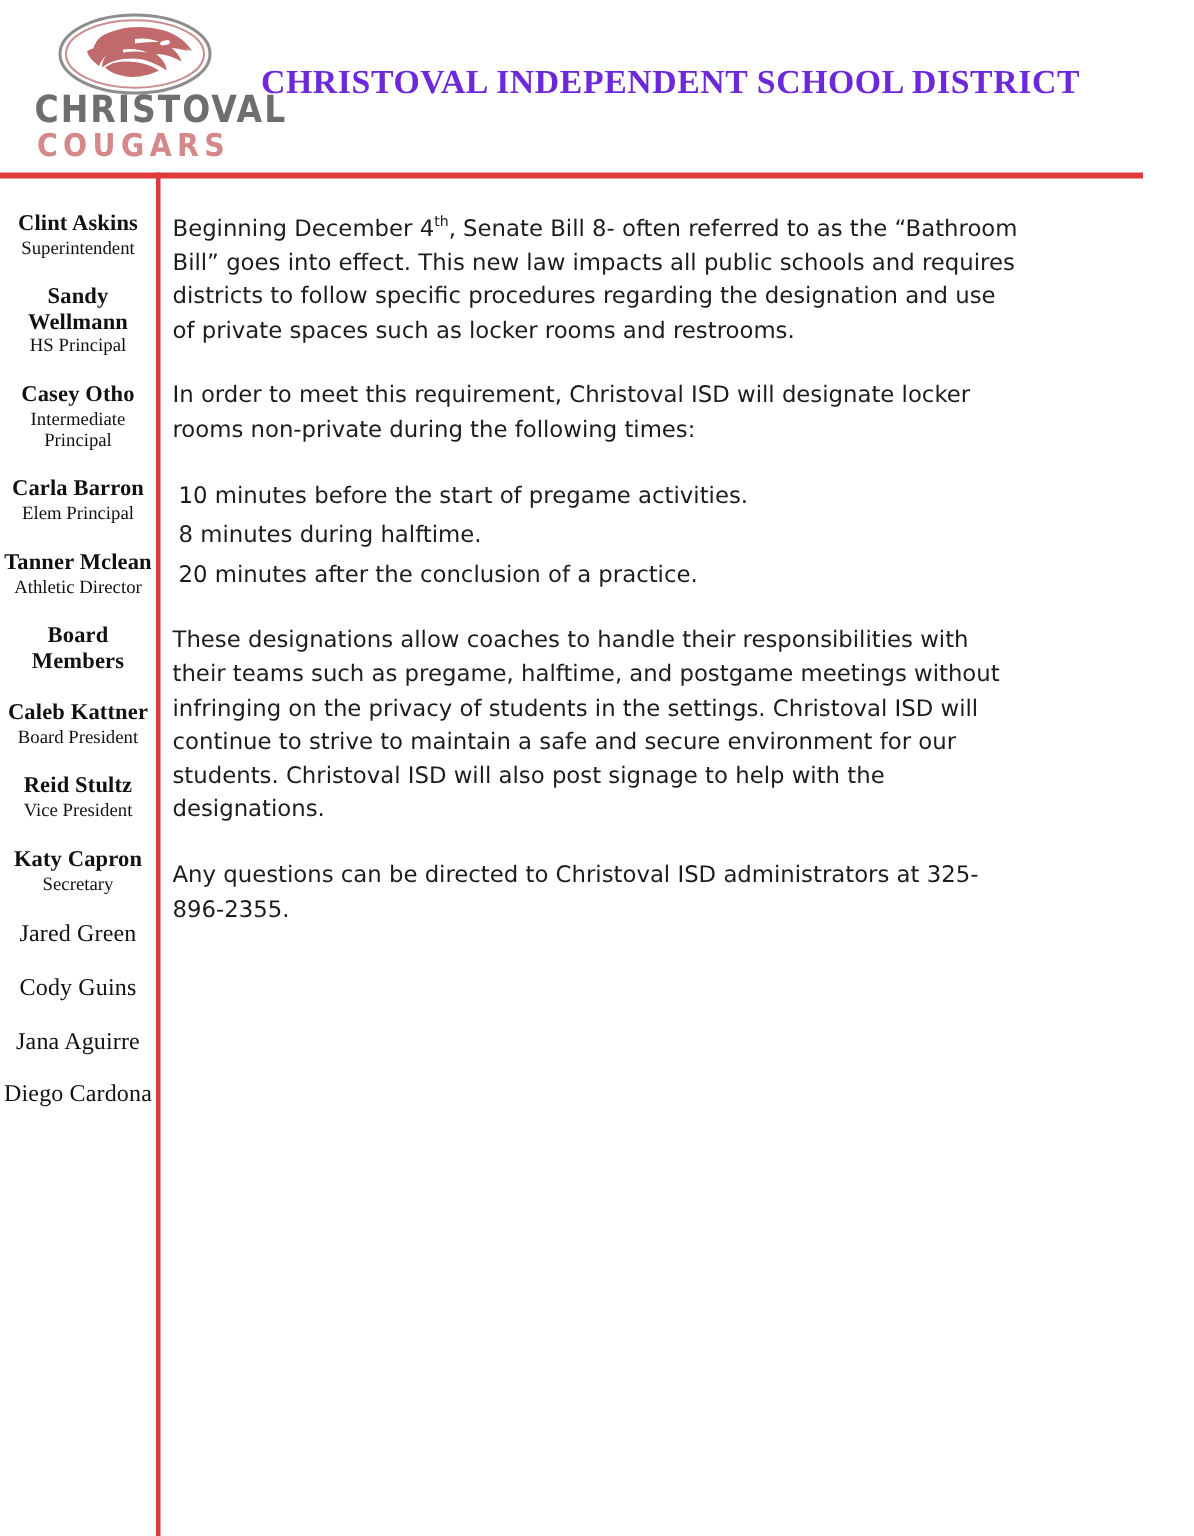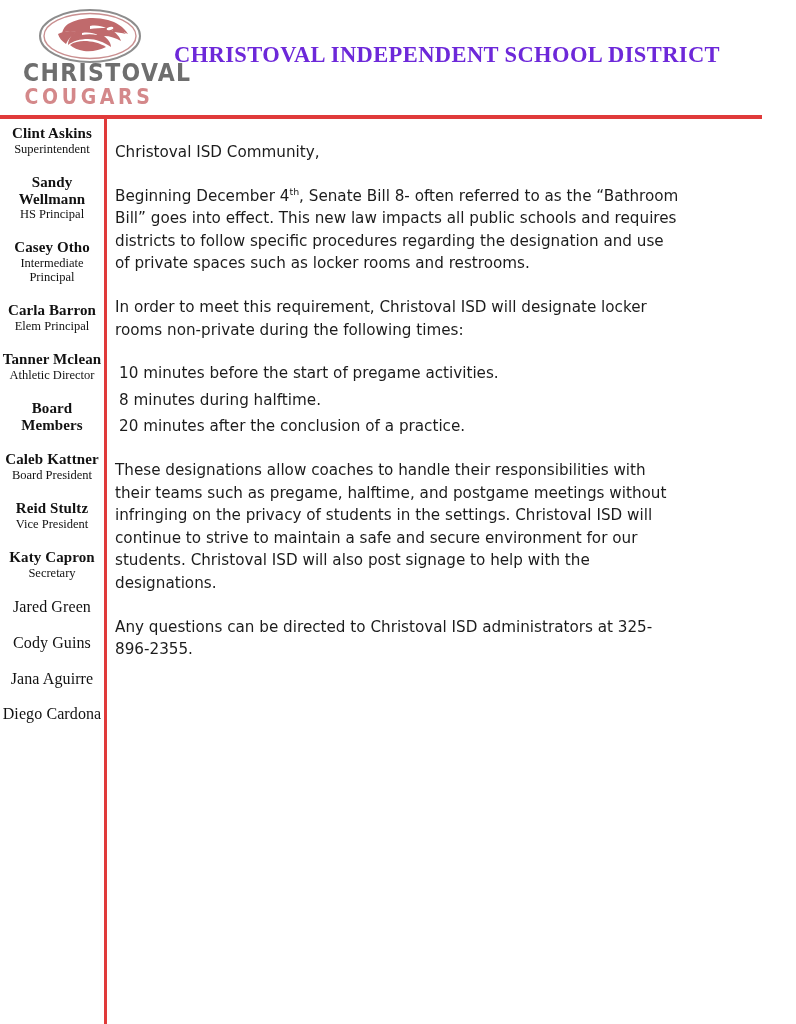--- a/index.html
+++ b/index.html
@@ -107,21 +107,21 @@
     width: 796px;
     height: 905px;
   }
 
   
   .sidebar {
     position: absolute;
     left: 0px;
     top: 0px;
     width: 104px;
-    padding-top: 6px;
+    padding-top: 22px;
     text-align: center;
     box-sizing: border-box;
   }
   .staff {
     margin-bottom: 18px;
     line-height: 1.12;
   }
   .staff .nm {
     display: block;
     font-size: 15px;
@@ -252,21 +252,20 @@
       <div class="staff plain">
         <span class="nm">Jana Aguirre</span>
       </div>
       <div class="staff plain">
         <span class="nm">Diego Cardona</span>
       </div>
     </div>
 
   <div class="letter">
 
-    <p>Christoval ISD Community,</p>
 
     <p><span>Beginning December 4</span><sup>th</sup><span>, Senate Bill 8- often referred to as the “Bathroom Bill” goes into effect.  This new law impacts all public schools and requires districts to follow specific procedures regarding the designation and use of private spaces such as locker rooms and restrooms.</span></p>
 
     <p>In order to meet this requirement, Christoval ISD will designate locker rooms non-private during the following times:</p>
 
     <div class="list-block" id="times-list">
         <div>10 minutes before the start of pregame activities.</div>
         <div>8 minutes during halftime.</div>
         <div>20 minutes after the conclusion of a practice.</div>
       </div>

